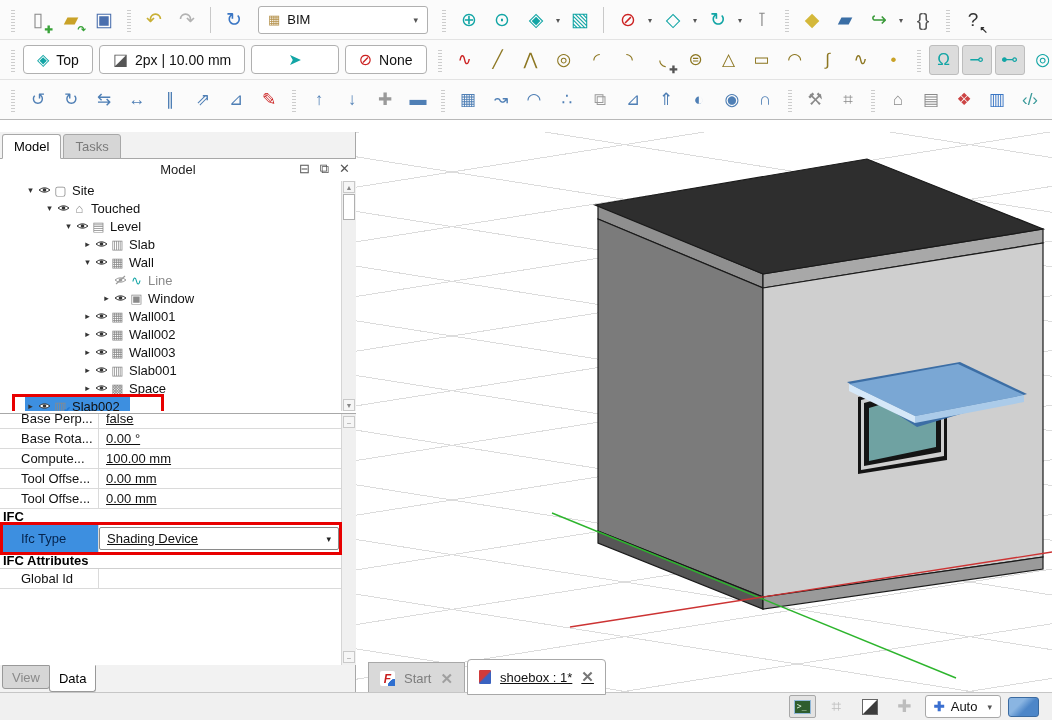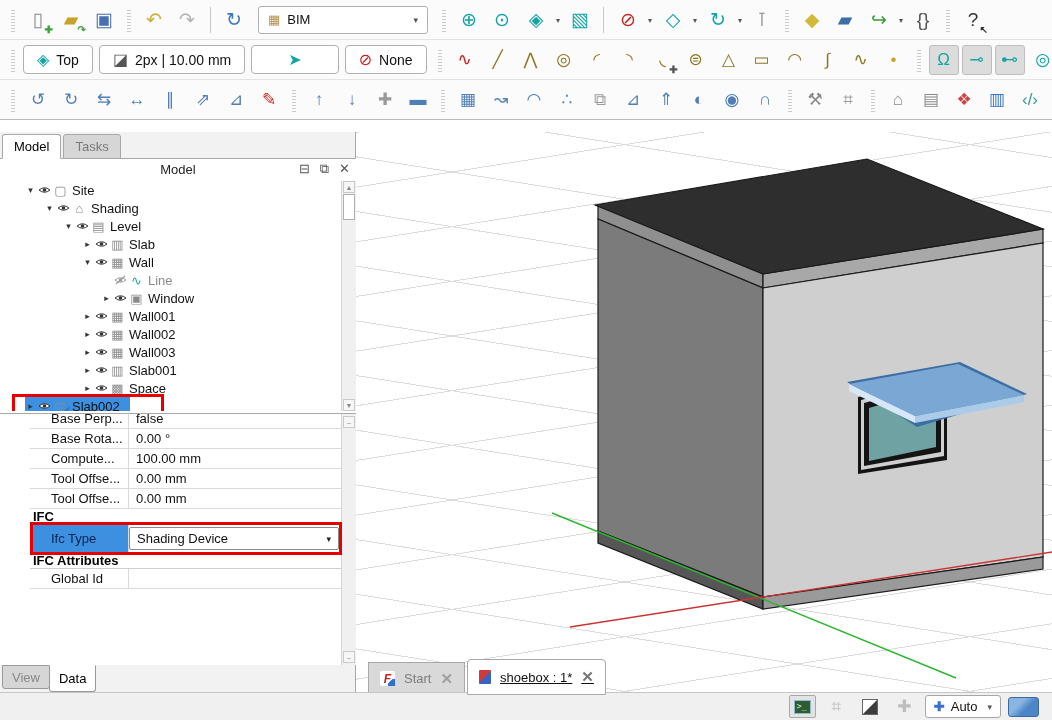--- a/index.html
+++ b/index.html
@@ -49,24 +49,24 @@
   .titem.dim .tlabel { color:#8a8a8a; }
   .tcheck { position:absolute; right:-2px; bottom:-2px; font-size:9px; color:#1e78d7; font-weight:bold; }
   .ann-tree { position:absolute; left:12px; top:-3px; width:152px; height:24px; border:3px solid var(--ann,#e80000); pointer-events:none; z-index:6; }
 
   .vscroll { position:absolute; right:0; top:22px; bottom:2px; width:15px; background:#f0f0f0; border-left:1px solid #d5d5d5; }
   .vscroll .sb-cap { position:absolute; left:1px; right:1px; height:12px; background:#f6f6f6; border:1px solid #c9c9c9; color:#888; font-size:7px; display:flex; align-items:center; justify-content:center; }
   .vscroll .sb-cap.bottom { bottom:0; top:auto; }
   .vscroll .sb-thumb { position:absolute; left:1px; right:1px; background:#fff; border:1px solid #b0b0b0; }
 
   .props-panel { position:absolute; top:281px; left:0; width:356px; height:252px; background:#fff; border-top:1px solid #a8a8a8; overflow:hidden; }
-  .props-rows { position:absolute; top:-5px; left:0; width:341px;padding-left:30px; }
+  .props-rows { position:absolute; top:-5px; left:0; width:341px; }
   .prow { height:20px; display:flex; border-bottom:1px solid #dadada; position:relative; }
   .prow .pname { width:99px; padding-left:21px; border-right:1px solid #dadada; display:flex; align-items:center; white-space:nowrap; overflow:hidden; }
-  .prow .pval { flex:1; padding-left:7px; display:flex; align-items:center; white-space:nowrap; }
+  .prow .pval { flex:1; padding-left:7px; display:flex; align-items:center; white-space:nowrap;text-decoration:underline; }
   .pgroup { height:16px; font-weight:bold; padding-left:3px; border-bottom:1px solid #cfcfcf; display:flex; align-items:center; color:#000; }
   .prow.combo-row { height:28px;justify-content:space-between; }
   .prow.combo-row .pname { background:var(--sel,#3d8fe0); color:#05244d; }
   .pval.combo { border:1px solid #8a8a8a; border-radius:2px; margin:2px 2px 2px 0; position:relative; }
   .pval.combo .cdd { position:absolute; right:7px; font-size:9px; color:#222; }
   .ann-prop { position:absolute; left:0; right:-1px; top:-3px; bottom:-3px; border:3px solid var(--ann,#e80000); pointer-events:none; z-index:6; }
   .props-scroll { position:absolute; right:0; top:0; bottom:0; width:15px; background:#f0f0f0; border-left:1px solid #d5d5d5; }
 
   .btabs { position:absolute; top:533px; left:2px; display:flex; align-items:flex-start; z-index:4; }
   .btab { height:24px; padding:0 9px; border:1px solid #999; background:#d6d6d6; color:#8a8a8a; display:flex; align-items:center; border-radius:0 0 3px 3px; margin-right:-1px; }
@@ -396,21 +396,21 @@
             <div class="titem" style="padding-left: 44px;">
               <span class="trow-inner">
                 <span class="exp">▾</span>
                 <span class="eye">
                   <svg width="13" height="10" viewBox="0 0 13 10">
                     <path d="M1 5 Q6.5 0.5 12 5 Q6.5 9.5 1 5 Z" fill="#fff" stroke="#333" stroke-width="1"></path>
                     <circle cx="6.5" cy="5" r="1.8" fill="#333"></circle>
                   </svg>
                 </span>
                 <span class="ticon" style="color: rgb(138, 138, 138);">⌂</span>
-                <span class="tlabel">Shading</span>
+                <span class="tlabel">Touched</span>
               </span>
             </div>
             <div class="titem" style="padding-left: 63px;">
               <span class="trow-inner">
                 <span class="exp">▾</span>
                 <span class="eye">
                   <svg width="13" height="10" viewBox="0 0 13 10">
                     <path d="M1 5 Q6.5 0.5 12 5 Q6.5 9.5 1 5 Z" fill="#fff" stroke="#333" stroke-width="1"></path>
                     <circle cx="6.5" cy="5" r="1.8" fill="#333"></circle>
                   </svg>

